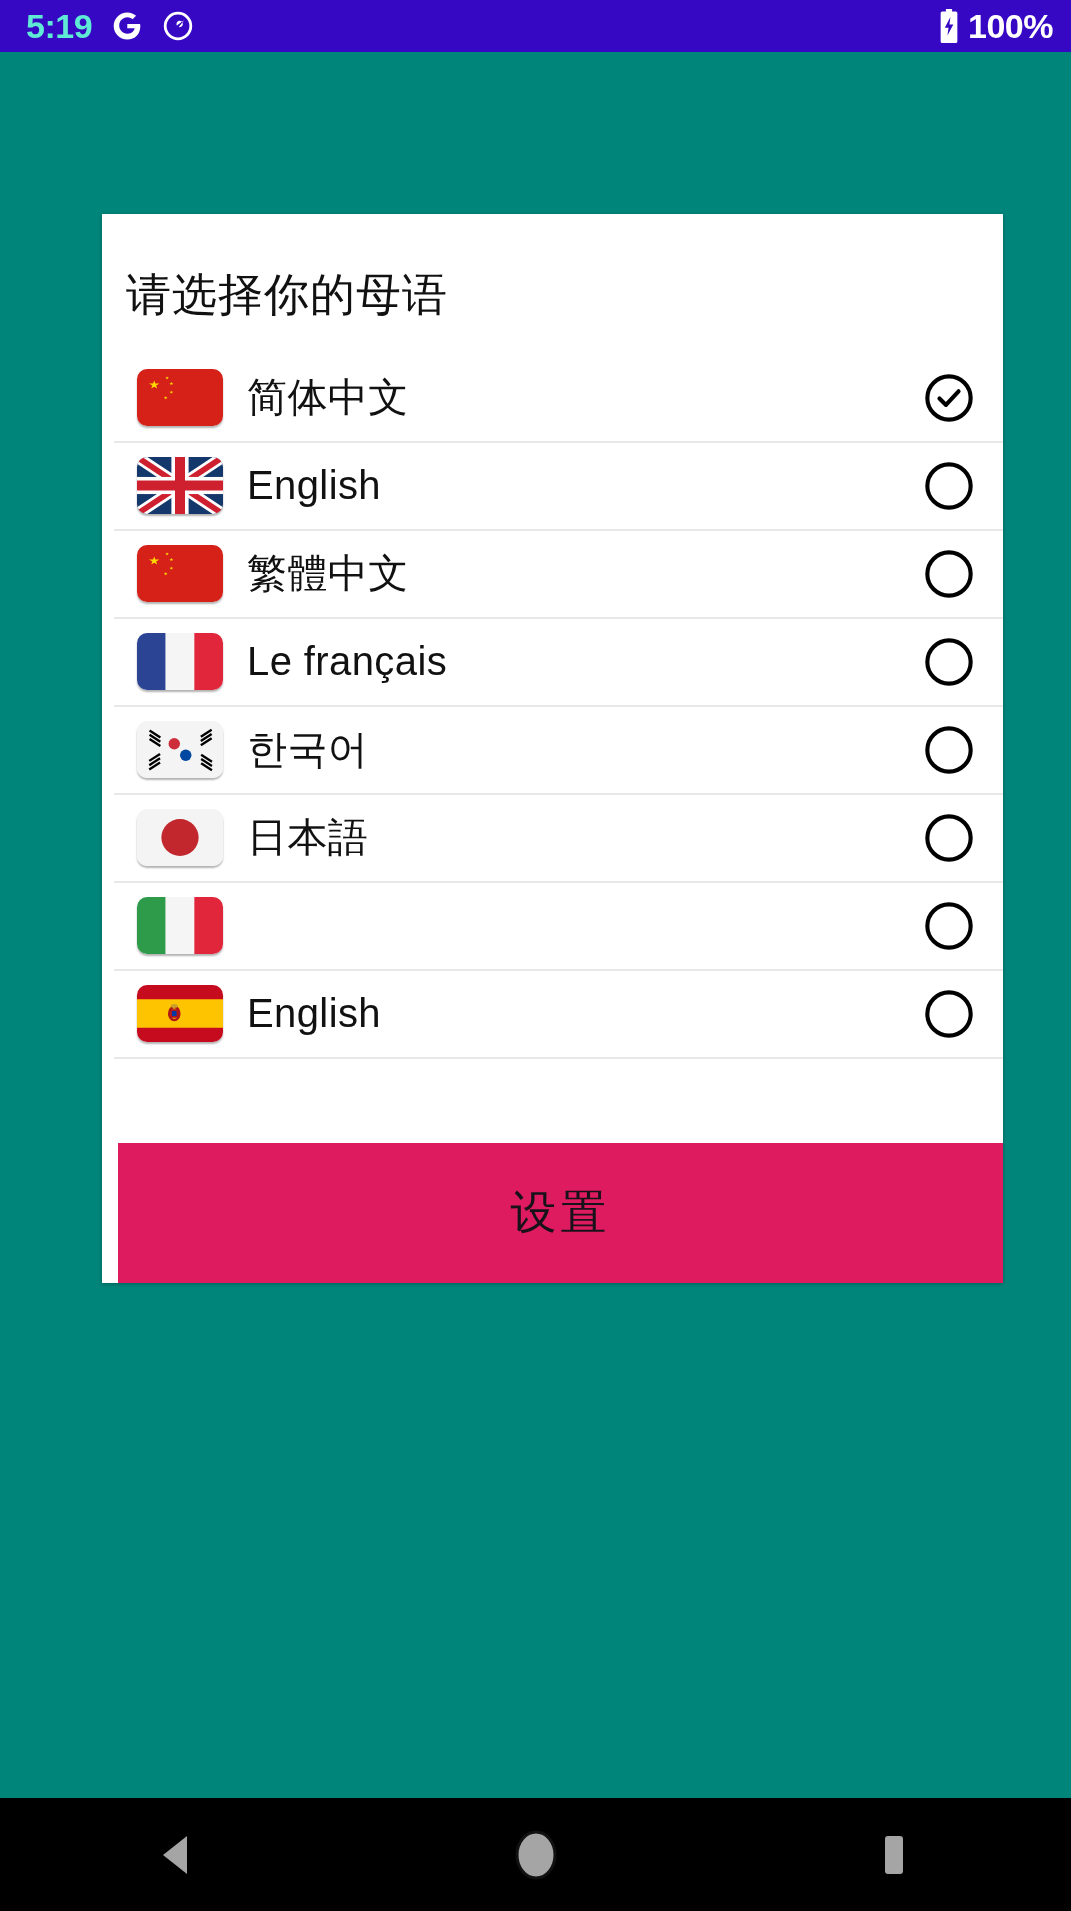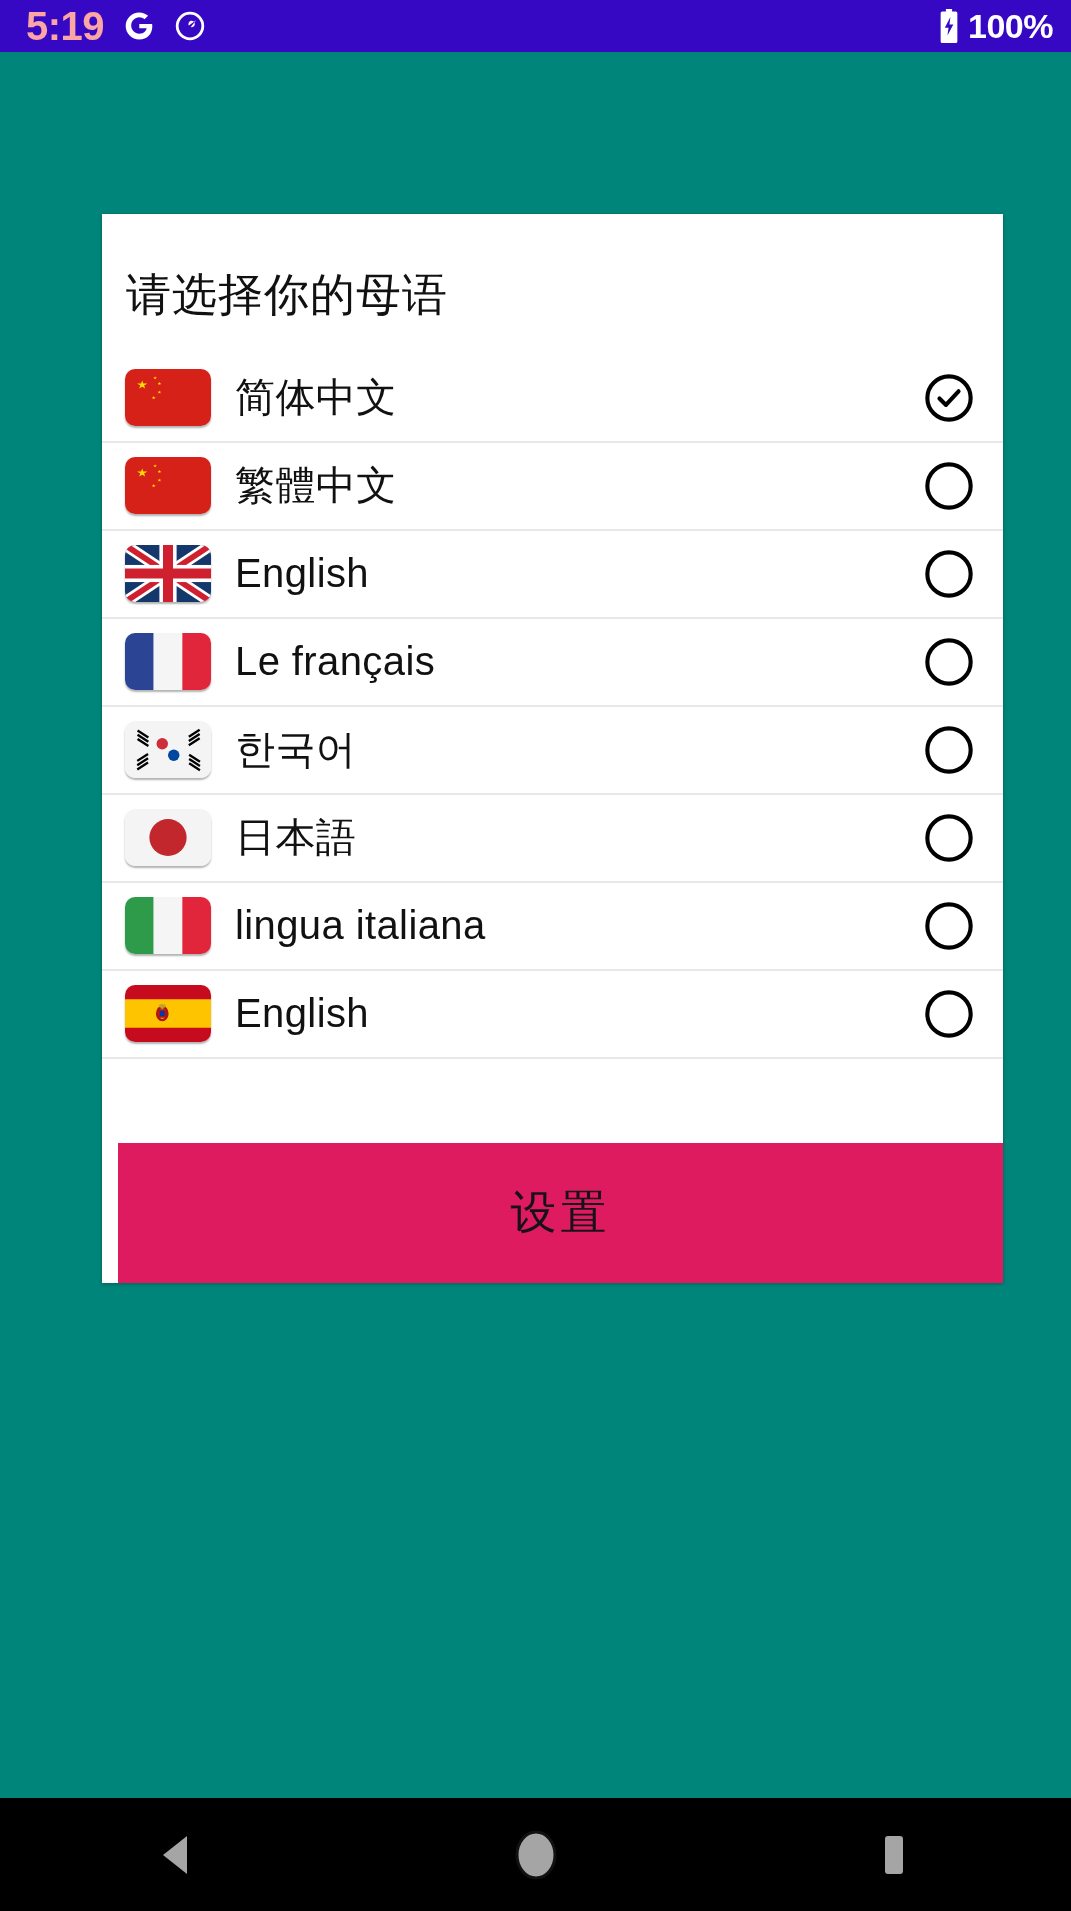--- a/index.html
+++ b/index.html
@@ -29,22 +29,22 @@
     align-items: center;
     box-sizing: border-box;
     padding: 0 18px 0 26px;
   }
   #status-left {
     display: flex;
     align-items: center;
     gap: 18px;
   }
   #status-clock {
-    color: #fca5a5;
-    font-size: 40px;
+    color: #5eead4;
+    font-size: 34px;
     font-weight: bold;
     letter-spacing: -0.5px;
     line-height: 1;
   }
   .status-icon {
     display: inline-flex;
     align-items: center;
     justify-content: center;
   }
   #status-right {
@@ -78,20 +78,21 @@
     padding: 55px 0 34px 24px;
     line-height: 1.15;
     letter-spacing: 1px;
   }
   #language-list {
     display: flex;
     flex-direction: column;
     background: #a3a3a3;
     height: 788px;
     box-sizing: border-box;
+    margin-left: 12px;
   }
   .language-row {
     height: 88px;
     flex: 0 0 88px;
     display: flex;
     align-items: center;
     padding: 0 28px 0 23px;
     border-bottom: 2px solid #e8e8e8;
     box-sizing: border-box;
     background: #ffffff;
@@ -216,50 +217,50 @@
           <svg viewBox="0 0 24 24">
             <circle cx="12" cy="12" r="10" fill="none" stroke="#000000" stroke-width="1.9"></circle>
             <path d="M7.6 12.2 10.6 15.2 16.4 8.9" fill="none" stroke="#000000" stroke-width="1.9" stroke-linecap="round" stroke-linejoin="round"></path>
           </svg>
         </span>
       </div>
 
       <div class="language-row">
         <span class="flag">
           <svg viewBox="0 0 60 40" preserveAspectRatio="none">
-            <rect width="60" height="40" fill="#D62118"></rect>
-            <polygon fill="#FFDD00" points="12,8 14.1,13.6 8.4,10.2 15.6,10.2 9.9,13.6"></polygon>
-            <polygon fill="#FFDD00" points="21,5 21.8,7.2 19.6,5.9 22.4,5.9 20.2,7.2"></polygon>
-            <polygon fill="#FFDD00" points="24,9 24.8,11.2 22.6,9.9 25.4,9.9 23.2,11.2"></polygon>
-            <polygon fill="#FFDD00" points="24,15 24.8,17.2 22.6,15.9 25.4,15.9 23.2,17.2"></polygon>
-            <polygon fill="#FFDD00" points="20,19 20.8,21.2 18.6,19.9 21.4,19.9 19.2,21.2"></polygon>
-          </svg>
-        </span>
-        <span class="language-label">繁體中文</span>
-        <span class="radio">
-          <svg viewBox="0 0 24 24">
-            <circle cx="12" cy="12" r="10" fill="none" stroke="#000000" stroke-width="1.9"></circle>
-          </svg>
-        </span>
-      </div>
-
-      <div class="language-row">
-        <span class="flag">
-          <svg viewBox="0 0 60 40" preserveAspectRatio="none">
             <rect width="60" height="40" fill="#14386B"></rect>
             <path d="M0,0 L60,40 M60,0 L0,40" stroke="#ffffff" stroke-width="8"></path>
             <path d="M0,0 L60,40" stroke="#CF2030" stroke-width="4"></path>
             <path d="M60,0 L0,40" stroke="#CF2030" stroke-width="4"></path>
             <rect x="24" y="0" width="12" height="40" fill="#ffffff"></rect>
             <rect x="0" y="14" width="60" height="12" fill="#ffffff"></rect>
             <rect x="26.5" y="0" width="7" height="40" fill="#CF2030"></rect>
             <rect x="0" y="16.5" width="60" height="7" fill="#CF2030"></rect>
           </svg>
         </span>
         <span class="language-label">English</span>
+        <span class="radio">
+          <svg viewBox="0 0 24 24">
+            <circle cx="12" cy="12" r="10" fill="none" stroke="#000000" stroke-width="1.9"></circle>
+          </svg>
+        </span>
+      </div>
+
+      <div class="language-row">
+        <span class="flag">
+          <svg viewBox="0 0 60 40" preserveAspectRatio="none">
+            <rect width="60" height="40" fill="#D62118"></rect>
+            <polygon fill="#FFDD00" points="12,8 14.1,13.6 8.4,10.2 15.6,10.2 9.9,13.6"></polygon>
+            <polygon fill="#FFDD00" points="21,5 21.8,7.2 19.6,5.9 22.4,5.9 20.2,7.2"></polygon>
+            <polygon fill="#FFDD00" points="24,9 24.8,11.2 22.6,9.9 25.4,9.9 23.2,11.2"></polygon>
+            <polygon fill="#FFDD00" points="24,15 24.8,17.2 22.6,15.9 25.4,15.9 23.2,17.2"></polygon>
+            <polygon fill="#FFDD00" points="20,19 20.8,21.2 18.6,19.9 21.4,19.9 19.2,21.2"></polygon>
+          </svg>
+        </span>
+        <span class="language-label">繁體中文</span>
         <span class="radio">
           <svg viewBox="0 0 24 24">
             <circle cx="12" cy="12" r="10" fill="none" stroke="#000000" stroke-width="1.9"></circle>
           </svg>
         </span>
       </div>
 
       <div class="language-row">
         <span class="flag">
           <svg viewBox="0 0 60 40" preserveAspectRatio="none">
@@ -324,21 +325,20 @@
       </div>
 
       <div class="language-row">
         <span class="flag">
           <svg viewBox="0 0 60 40" preserveAspectRatio="none">
             <rect x="0" width="20" height="40" fill="#2E9B4A"></rect>
             <rect x="20" width="20" height="40" fill="#F5F5F5"></rect>
             <rect x="40" width="20" height="40" fill="#E1253A"></rect>
           </svg>
         </span>
-        <span class="language-label">lingua italiana</span>
         <span class="radio">
           <svg viewBox="0 0 24 24">
             <circle cx="12" cy="12" r="10" fill="none" stroke="#000000" stroke-width="1.9"></circle>
           </svg>
         </span>
       </div>
 
       <div class="language-row">
         <span class="flag">
           <svg viewBox="0 0 60 40" preserveAspectRatio="none">

